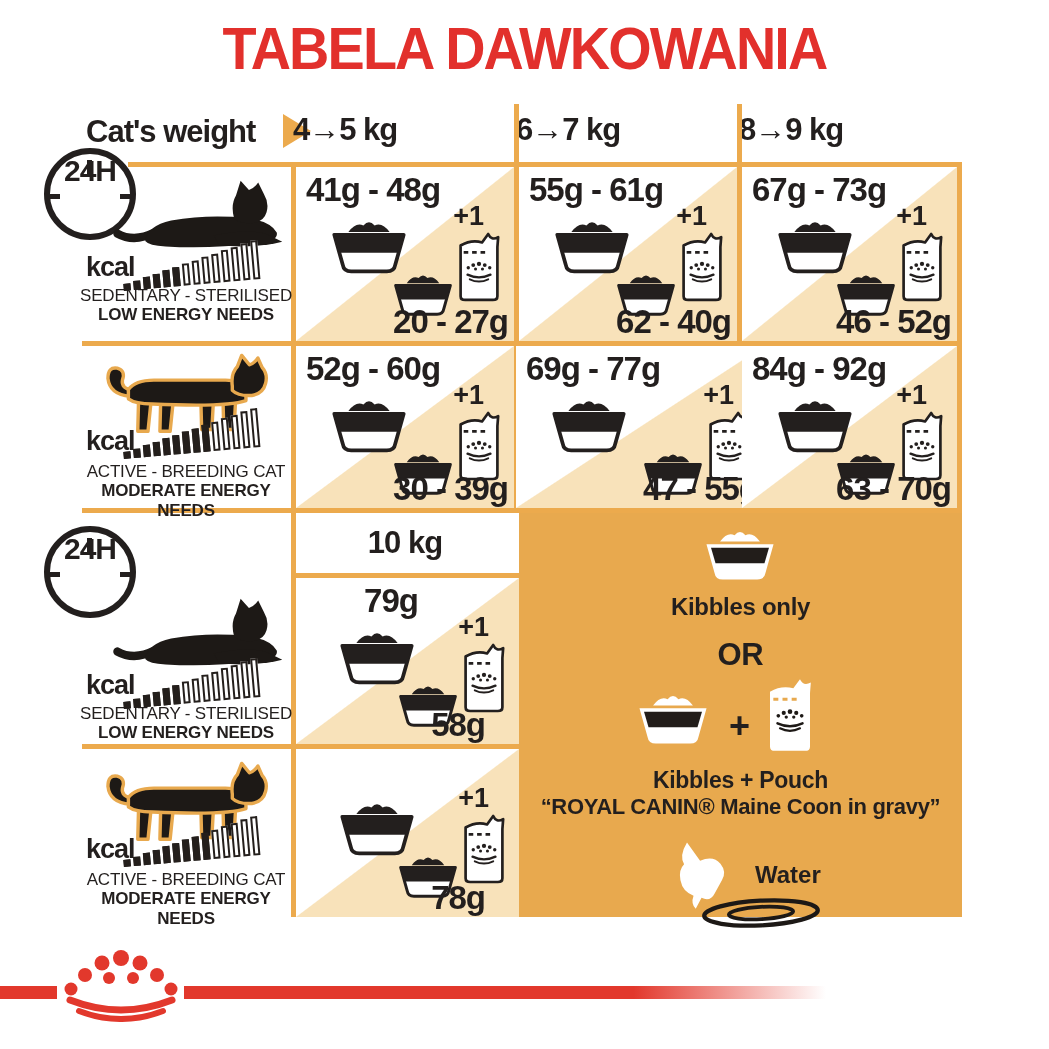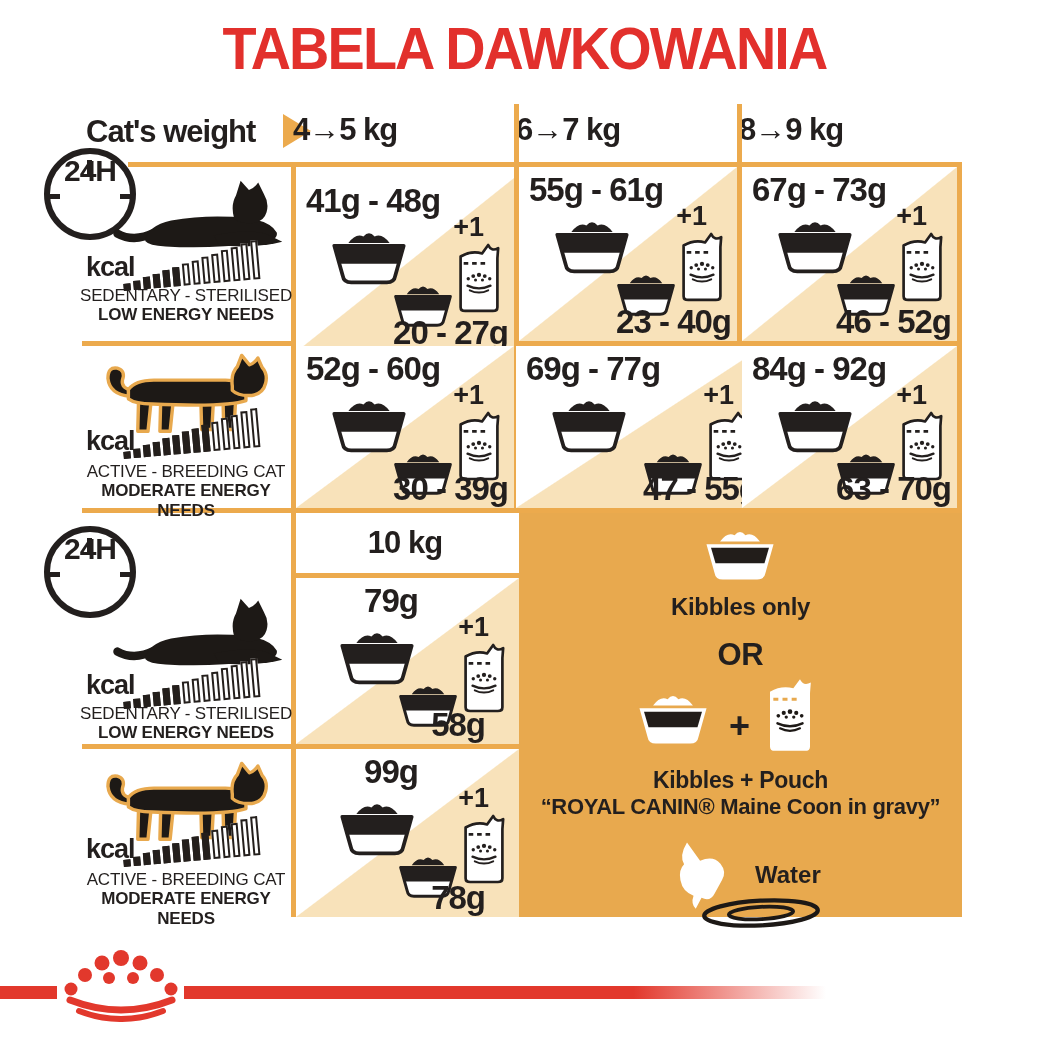--- a/index.html
+++ b/index.html
@@ -266,21 +266,21 @@
         <i></i>
         <i></i>
         <i></i>
         <i></i>
         <i></i>
     </div>
     <div class="l1" style="top:112px">ACTIVE - BREEDING CAT</div>
     <div class="l2" style="top:131px">MODERATE ENERGY NEEDS</div>
   </div>
 
-  <div class="cell" style="left:296px;top:178px;width:218px;height:174px">
+  <div class="cell" style="left:296px;top:167px;width:218px;height:174px">
     <span class="top-range">41g - 48g</span>
     <svg class="bowl-lg">
         <use href="#bowl-dark"></use>
       </svg>
     <span class="plus1">+1</span>
     <svg class="pouch-sm">
         <use href="#pouch-dark"></use>
       </svg>
     <svg class="bowl-sm">
         <use href="#bowl-dark"></use>
@@ -292,21 +292,21 @@
     <svg class="bowl-lg">
         <use href="#bowl-dark"></use>
       </svg>
     <span class="plus1">+1</span>
     <svg class="pouch-sm">
         <use href="#pouch-dark"></use>
       </svg>
     <svg class="bowl-sm">
         <use href="#bowl-dark"></use>
       </svg>
-    <span class="bot-range">23 - 40g</span>
+    <span class="bot-range">62 - 40g</span>
   </div>
   <div class="cell" style="left:742px;top:167px;width:215px;height:174px">
     <span class="top-range">67g - 73g</span>
     <svg class="bowl-lg">
         <use href="#bowl-dark"></use>
       </svg>
     <span class="plus1">+1</span>
     <svg class="pouch-sm">
         <use href="#pouch-dark"></use>
       </svg>
@@ -369,21 +369,20 @@
     <span class="plus1">+1</span>
     <svg class="pouch-sm">
         <use href="#pouch-dark"></use>
       </svg>
     <svg class="bowl-sm">
         <use href="#bowl-dark"></use>
       </svg>
     <span class="bot-range" style="right:34px">58g</span>
   </div>
   <div class="cell single" style="left:296px;top:749px;width:223px;height:168px">
-    <span class="top-range">99g</span>
     <svg class="bowl-lg" style="left:34px">
         <use href="#bowl-dark"></use>
       </svg>
     <span class="plus1">+1</span>
     <svg class="pouch-sm">
         <use href="#pouch-dark"></use>
       </svg>
     <svg class="bowl-sm">
         <use href="#bowl-dark"></use>
       </svg>

